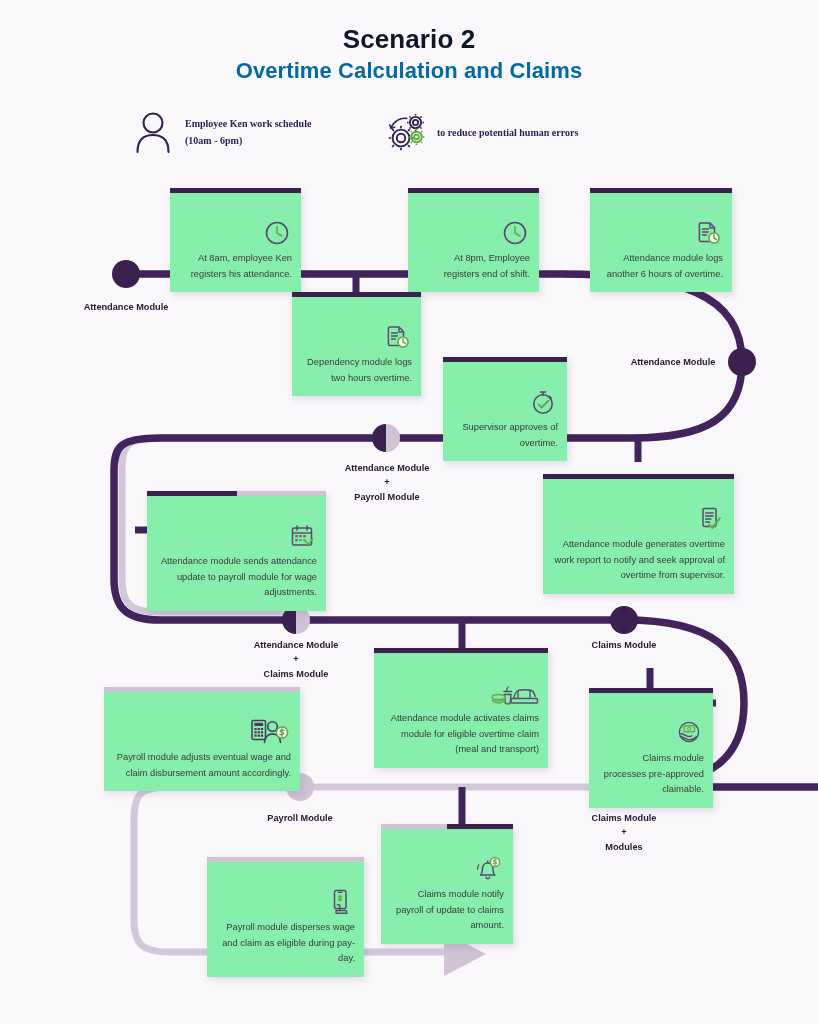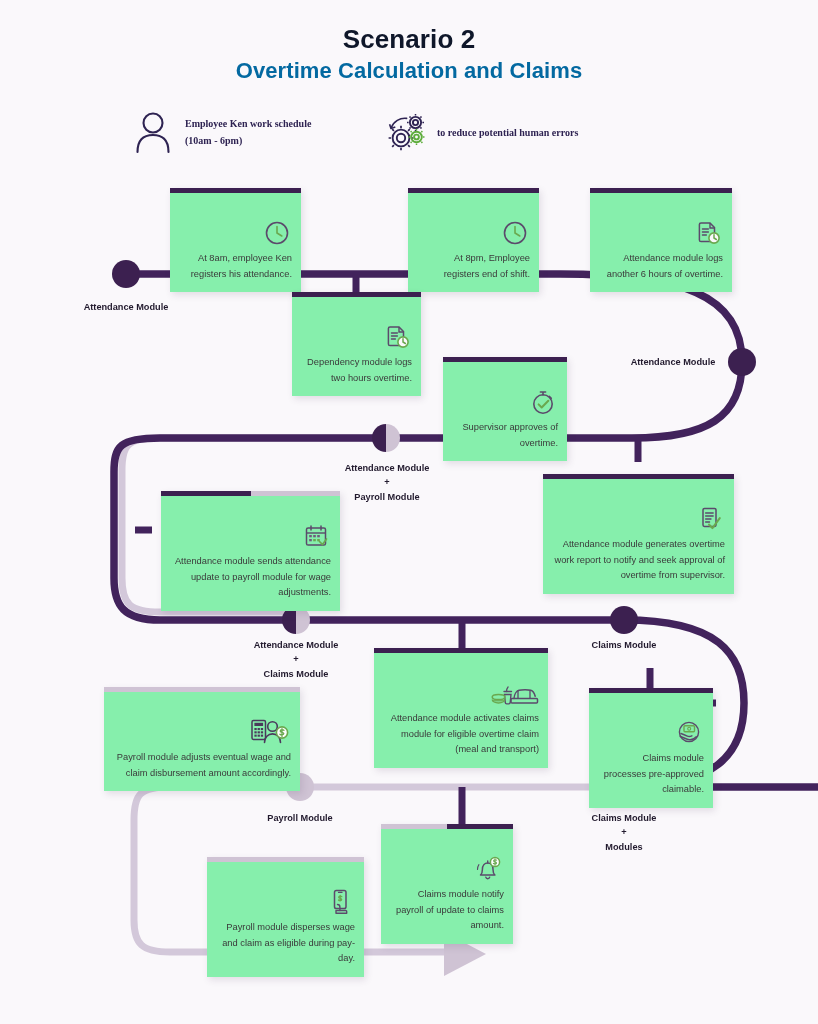--- a/index.html
+++ b/index.html
@@ -302,21 +302,21 @@
     <span class="ico">
       <svg width="30" height="30" viewBox="0 0 30 30">
         <rect x="8" y="4.5" width="13" height="18" rx="1.4" fill="none" stroke="#5b4a6b" stroke-width="1.5"></rect>
         <path d="M10.6 9h7.6M10.6 12h7.6M10.6 15h5.4M10.6 18h4" stroke="#5b4a6b" stroke-width="1.3" stroke-linecap="round"></path>
         <path d="M14 20.5l3.4 3.6 7.4-10" fill="none" stroke="#6aa84f" stroke-width="2" stroke-linecap="round" stroke-linejoin="round"></path>
       </svg>
     </span>
     <div class="txt">Attendance module generates overtime work report to notify and seek approval of overtime from supervisor.</div>
   </div>
 
-  <div class="card" style="left:161px;top:491px;width:179px;">
+  <div class="card" style="left:147px;top:491px;width:179px;">
     <div class="bar">
       <div class="seg" style="width:50%;background:#3c2050;"></div>
       <div class="seg" style="width:50%;background:#cfc3d4;"></div>
     </div>
     <span class="ico">
       <svg width="30" height="30" viewBox="0 0 30 30">
         <rect x="5.5" y="7" width="19" height="17" rx="1.6" fill="none" stroke="#5b4a6b" stroke-width="1.5"></rect>
         <path d="M5.5 12h19" stroke="#5b4a6b" stroke-width="1.4"></path>
         <path d="M10 5v4M20 5v4" stroke="#5b4a6b" stroke-width="1.5" stroke-linecap="round"></path>
         <g fill="#6f5d7d">

